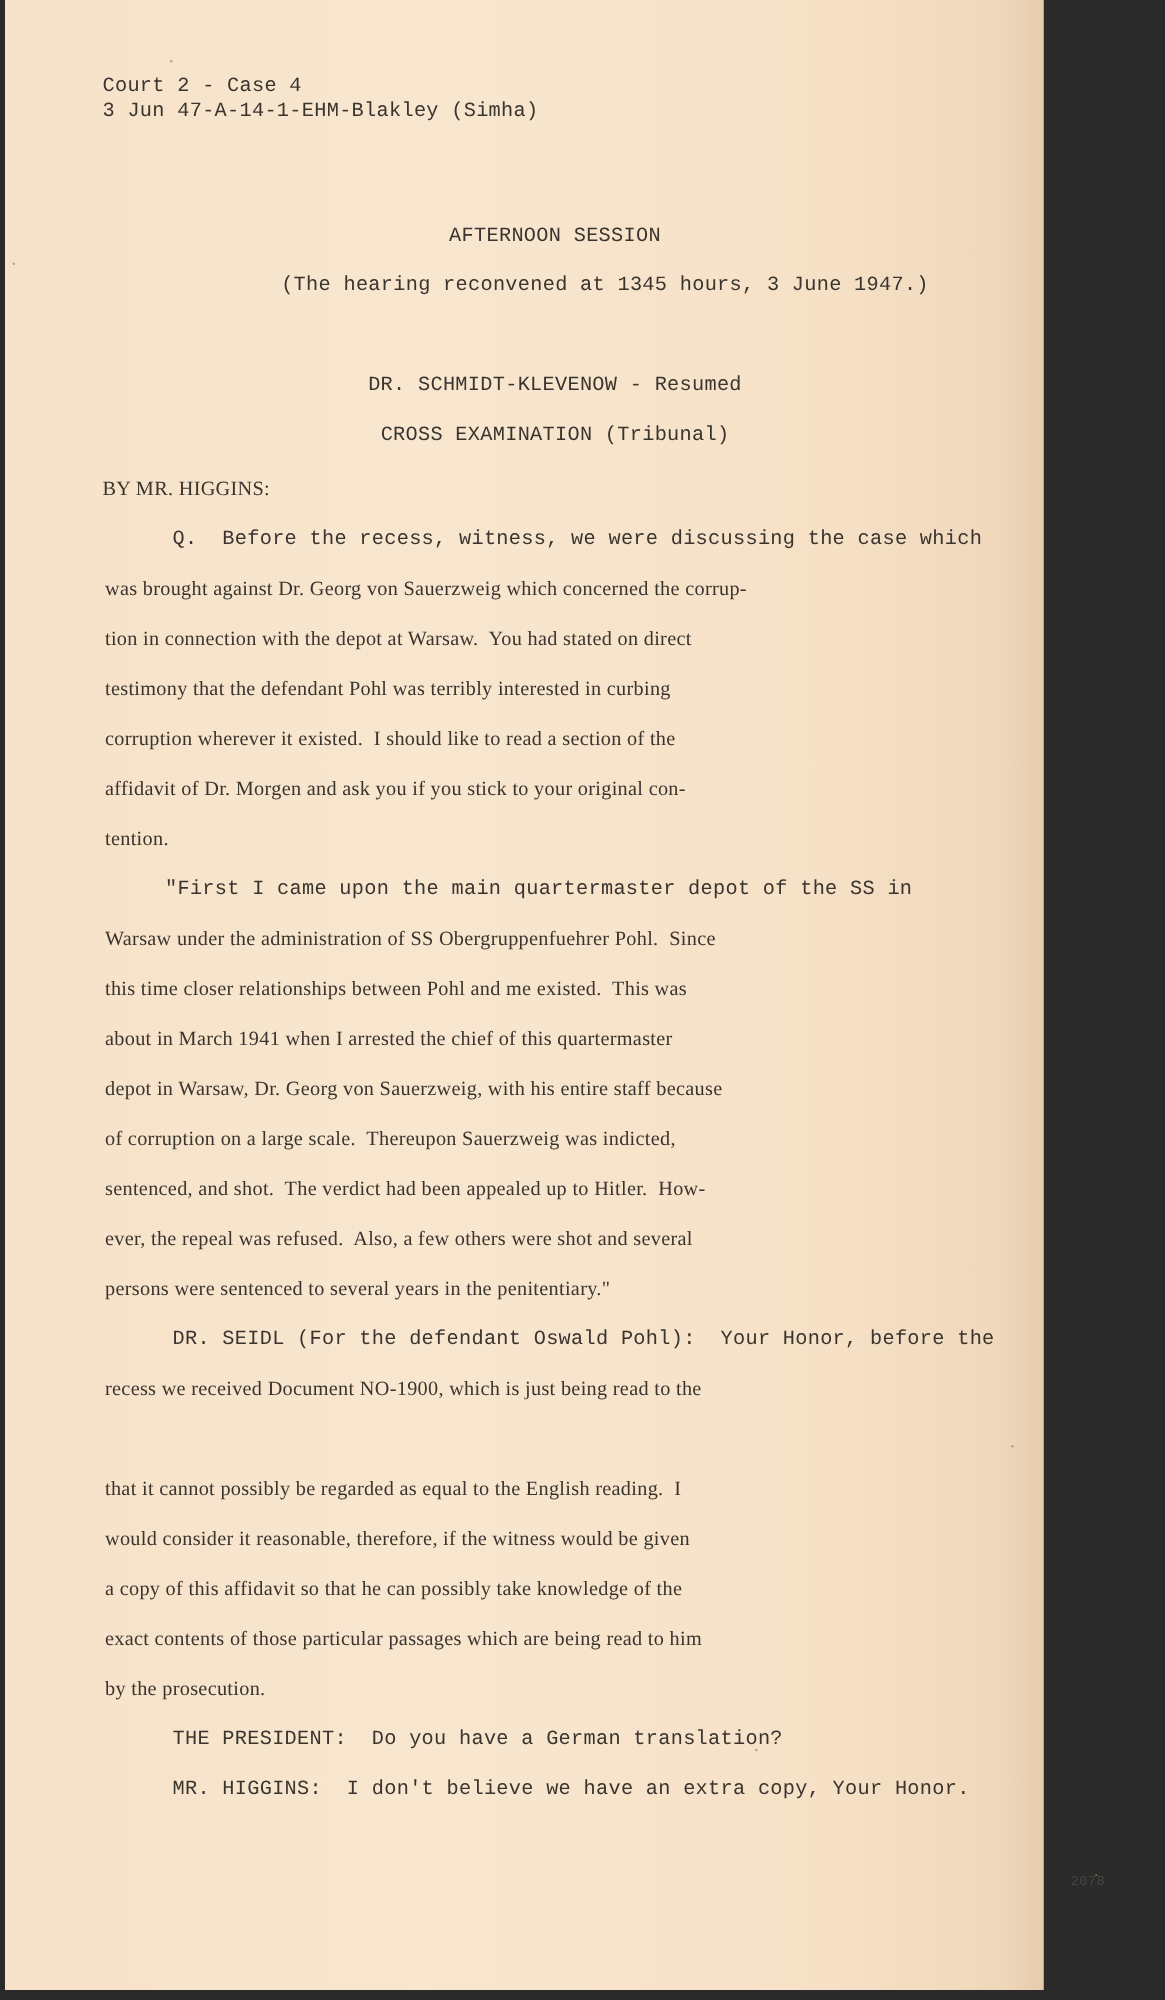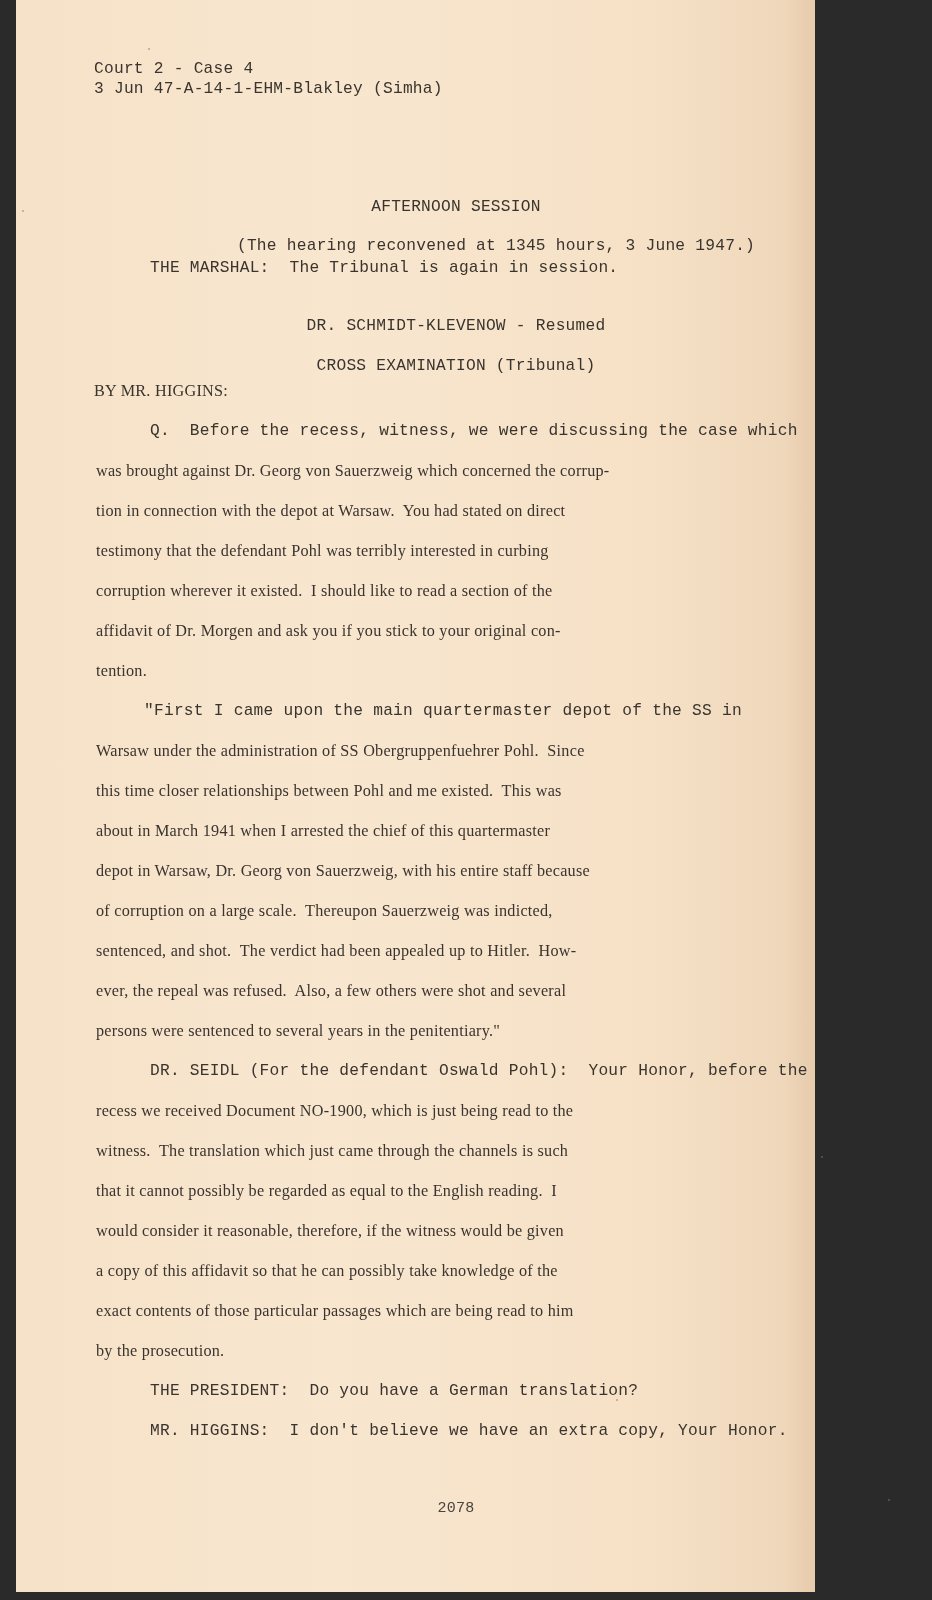--- a/index.html
+++ b/index.html
@@ -8,67 +8,67 @@
       background: #2a2a2a;
     }
     body {
       width: 932px;
       height: 1600px;
       position: relative;
       overflow: hidden;
     }
     .page {
       position: absolute;
-      left: 16px;
+      left: 4px;
       top: 0;
       width: 799px;
       height: 1592px;
       background: linear-gradient(90deg, #f6e2c8 0%, #f8e6cf 40%, #f6e1c6 80%, #efd7bb 96%, #e6cbab 100%);
       font-family: "Liberation Mono", "DejaVu Sans Mono", monospace;
       color: #3a342e;
       font-size: 16.2px;
       letter-spacing: 0.25px;
+      padding-left: 32px;
     }
     .line {
       position: absolute;
       white-space: pre;
       line-height: 20px;
     }
     .header-line { left: 78px; }
-    .center { left: 0; width: 880px; text-align: center; margin-top: 18px; }
+    .center { left: 0; width: 880px; text-align: center; }
     .body-line { left: 80px; font-family: Liberation Serif, serif; }
     .indent { left: 134px; }
     .page-number {
       position: absolute;
       left: 0;
       width: 880px;
-      text-align: center;
+      text-align: right;
       top: 1500px;
-      font-size: 15px;
+      font-size: 11px;
       color: #4a443e;
     }
     .speck {
       position: absolute;
       width: 2px; height: 2px;
       background: #8a7a66;
       border-radius: 1px;
       opacity: 0.6;
     }
   </style>
 </head>
 <body>
 
 <div class="page">
 
   <div class="line header-line" style="top:59px">Court 2 - Case 4</div>
   <div class="line header-line" style="top:79px">3 Jun 47-A-14-1-EHM-Blakley (Simha)</div>
 
   <div class="line center" style="top:179px">AFTERNOON SESSION</div>
   <div class="line center" style="top:218px; left:40px;">(The hearing reconvened at 1345 hours, 3 June 1947.)</div>
-  <div class="line indent" style="top:258px">THE MARSHAL:  The Tribunal is again in session.</div>
   <div class="line center" style="top:298px; left:0px;">DR. SCHMIDT-KLEVENOW - Resumed</div>
   <div class="line center" style="top:338px; left:0px;">CROSS EXAMINATION (Tribunal)</div>
   <div class="line body-line" style="top:381px; left:78px;">BY MR. HIGGINS:</div>
 
   <div class="line indent" style="top:421px">Q.  Before the recess, witness, we were discussing the case which</div>
   <div class="line body-line" style="top:461px">was brought against Dr. Georg von Sauerzweig which concerned the corrup-</div>
   <div class="line body-line" style="top:501px">tion in connection with the depot at Warsaw.  You had stated on direct</div>
   <div class="line body-line" style="top:541px">testimony that the defendant Pohl was terribly interested in curbing</div>
   <div class="line body-line" style="top:621px">affidavit of Dr. Morgen and ask you if you stick to your original con-</div>
   <div class="line body-line" style="top:581px">corruption wherever it existed.  I should like to read a section of the</div>
@@ -79,21 +79,20 @@
   <div class="line body-line" style="top:781px">this time closer relationships between Pohl and me existed.  This was</div>
   <div class="line body-line" style="top:821px">about in March 1941 when I arrested the chief of this quartermaster</div>
   <div class="line body-line" style="top:861px">depot in Warsaw, Dr. Georg von Sauerzweig, with his entire staff because</div>
   <div class="line body-line" style="top:901px">of corruption on a large scale.  Thereupon Sauerzweig was indicted,</div>
   <div class="line body-line" style="top:941px">sentenced, and shot.  The verdict had been appealed up to Hitler.  How-</div>
   <div class="line body-line" style="top:981px">ever, the repeal was refused.  Also, a few others were shot and several</div>
   <div class="line body-line" style="top:1021px">persons were sentenced to several years in the penitentiary."</div>
 
   <div class="line indent" style="top:1061px">DR. SEIDL (For the defendant Oswald Pohl):  Your Honor, before the</div>
   <div class="line body-line" style="top:1101px">recess we received Document NO-1900, which is just being read to the</div>
-  <div class="line body-line" style="top:1141px">witness.  The translation which just came through the channels is such</div>
   <div class="line body-line" style="top:1181px">that it cannot possibly be regarded as equal to the English reading.  I</div>
   <div class="line body-line" style="top:1221px">would consider it reasonable, therefore, if the witness would be given</div>
   <div class="line body-line" style="top:1261px">a copy of this affidavit so that he can possibly take knowledge of the</div>
   <div class="line body-line" style="top:1301px">exact contents of those particular passages which are being read to him</div>
   <div class="line body-line" style="top:1341px">by the prosecution.</div>
 
   <div class="line indent" style="top:1381px">THE PRESIDENT:  Do you have a German translation?</div>
   <div class="line indent" style="top:1421px">MR. HIGGINS:  I don't believe we have an extra copy, Your Honor.</div>
 
   <div class="page-number">2078</div>

